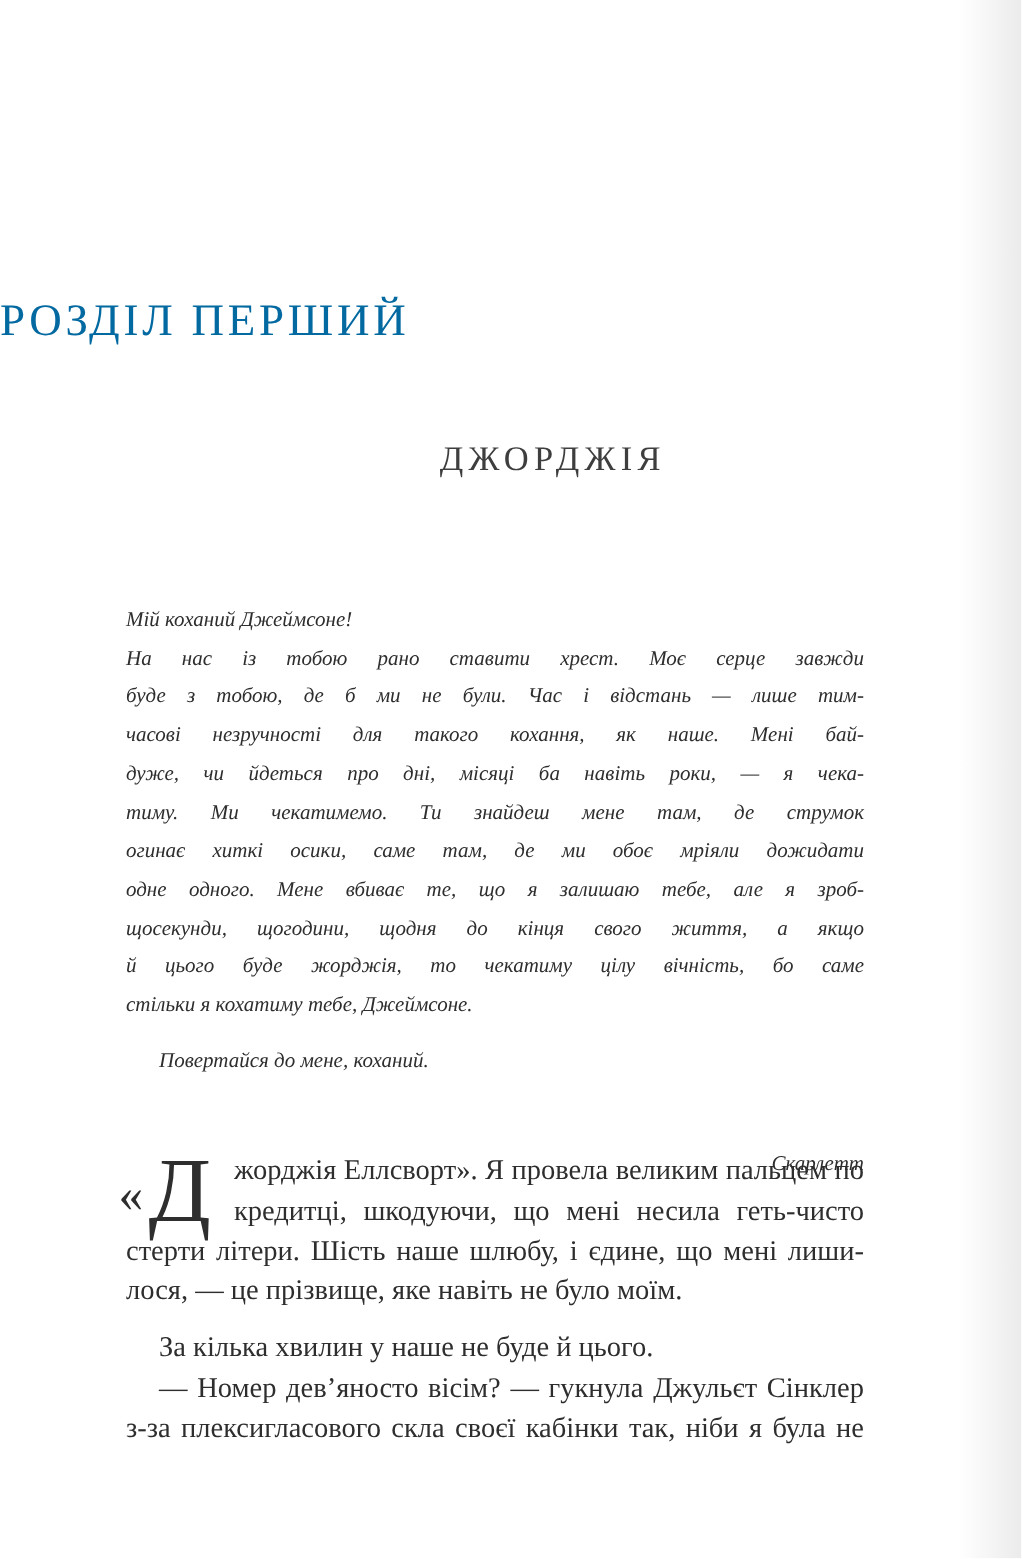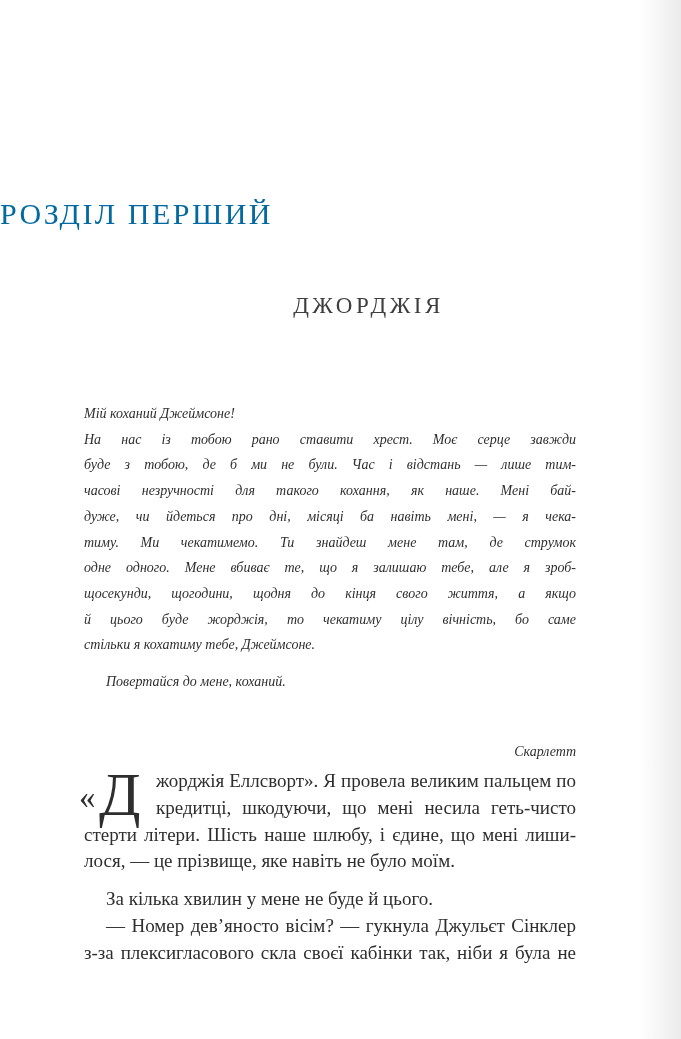--- a/index.html
+++ b/index.html
@@ -48,40 +48,41 @@
 <div class="page">
 
   <h1 class="chapter-title">РОЗДІЛ ПЕРШИЙ</h1>
   <h2 class="chapter-subtitle">ДЖОРДЖІЯ</h2>
 
   <div class="letter">
     <div class="ln">Мій коханий Джеймсоне!</div>
     <div class="ln j">На нас із тобою рано ставити хрест. Моє серце завжди</div>
     <div class="ln j">буде з тобою, де б ми не були. Час і відстань — лише тим-</div>
     <div class="ln j">часові незручності для такого кохання, як наше. Мені бай-</div>
-    <div class="ln j">дуже, чи йдеться про дні, місяці ба навіть мені, — я чека-</div>
+    <div class="ln j">дуже, чи йдеться про дні, місяці ба навіть роки, — я чека-</div>
     <div class="ln j">тиму. Ми чекатимемо. Ти знайдеш мене там, де струмок</div>
+    <div class="ln j">огинає хиткі осики, саме там, де ми обоє мріяли дожидати</div>
     <div class="ln j">одне одного. Мене вбиває те, що я залишаю тебе, але я зроб-</div>
     <div class="ln j">щосекунди, щогодини, щодня до кінця свого життя, а якщо</div>
     <div class="ln j">й цього буде жорджія, то чекатиму цілу вічність, бо саме</div>
     <div class="ln">стільки я кохатиму тебе, Джеймсоне.</div>
     <div class="ln indent">Повертайся до мене, коханий.</div>
     <div class="ln sig">Скарлетт</div>
   </div>
 
   <div class="bodytext">
     <div class="para1">
       <span class="dq">«</span>
       <span class="dc">Д</span>
       <div class="ln j pad">жорджія Еллсворт». Я провела великим пальцем по</div>
       <div class="ln j pad">кредитці, шкодуючи, що мені несила геть-чисто</div>
       <div class="ln j">стерти літери. Шість наше шлюбу, і єдине, що мені лиши-</div>
       <div class="ln">лося, — це прізвище, яке навіть не було моїм.</div>
     </div>
-    <div class="ln indent">За кілька хвилин у мене не буде й цього.</div>
+    <div class="ln indent">За кілька хвилин у наше не буде й цього.</div>
     <div class="para3">
       <div class="ln j indentj">— Номер дев’яносто вісім? — гукнула Джульєт Сінклер</div>
       <div class="ln j">з-за плексигласового скла своєї кабінки так, ніби я була не</div>
     </div>
   </div>
 
   <div class="edge-shadow"></div>
 
 </div>
 

